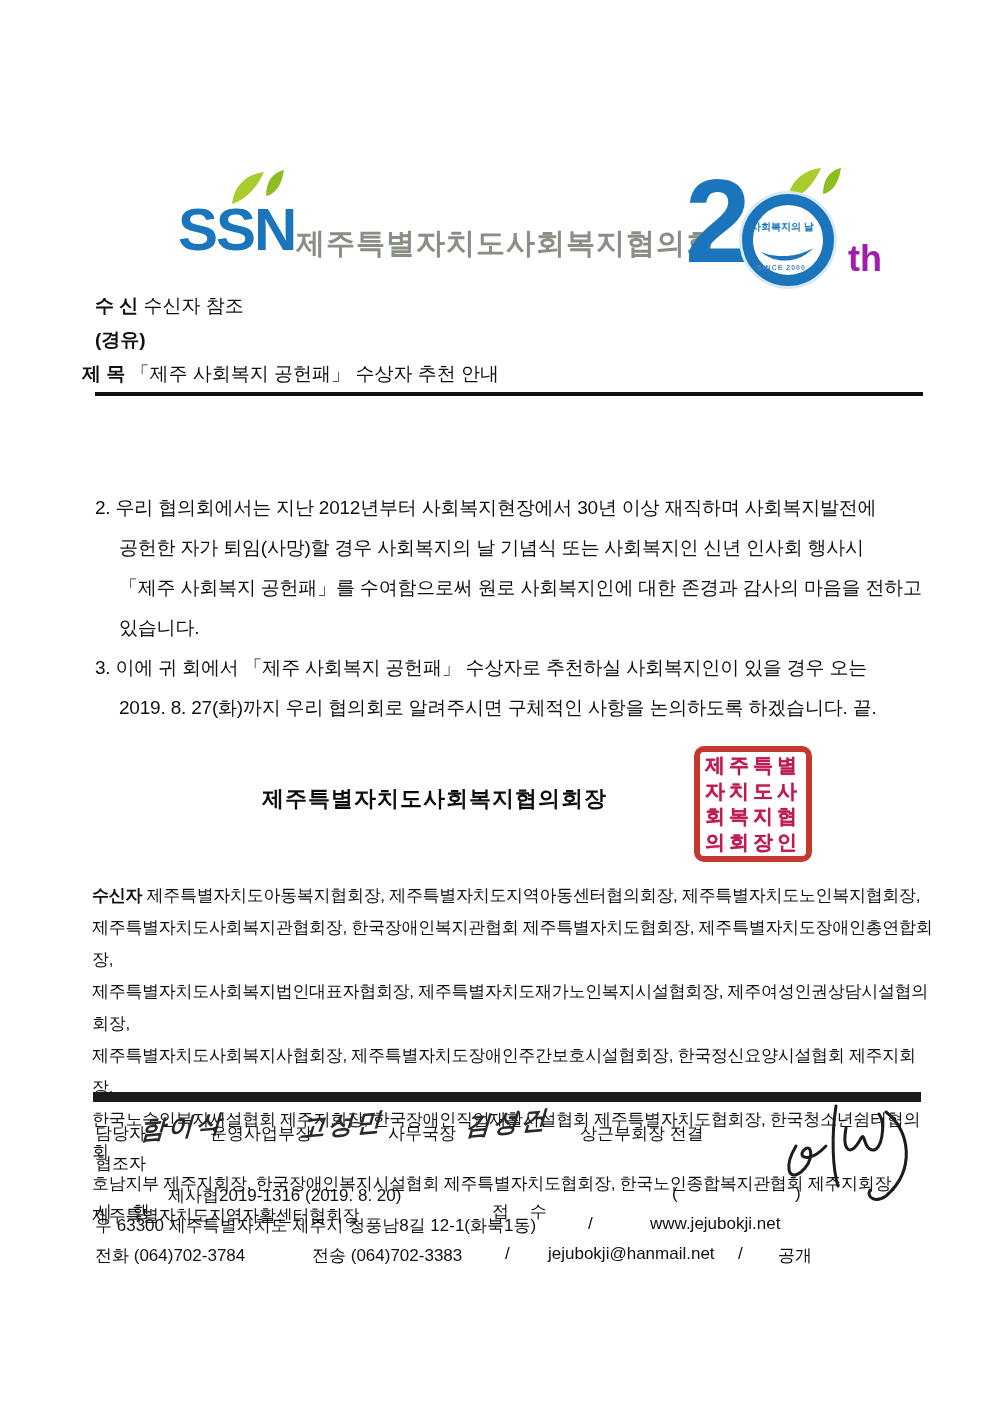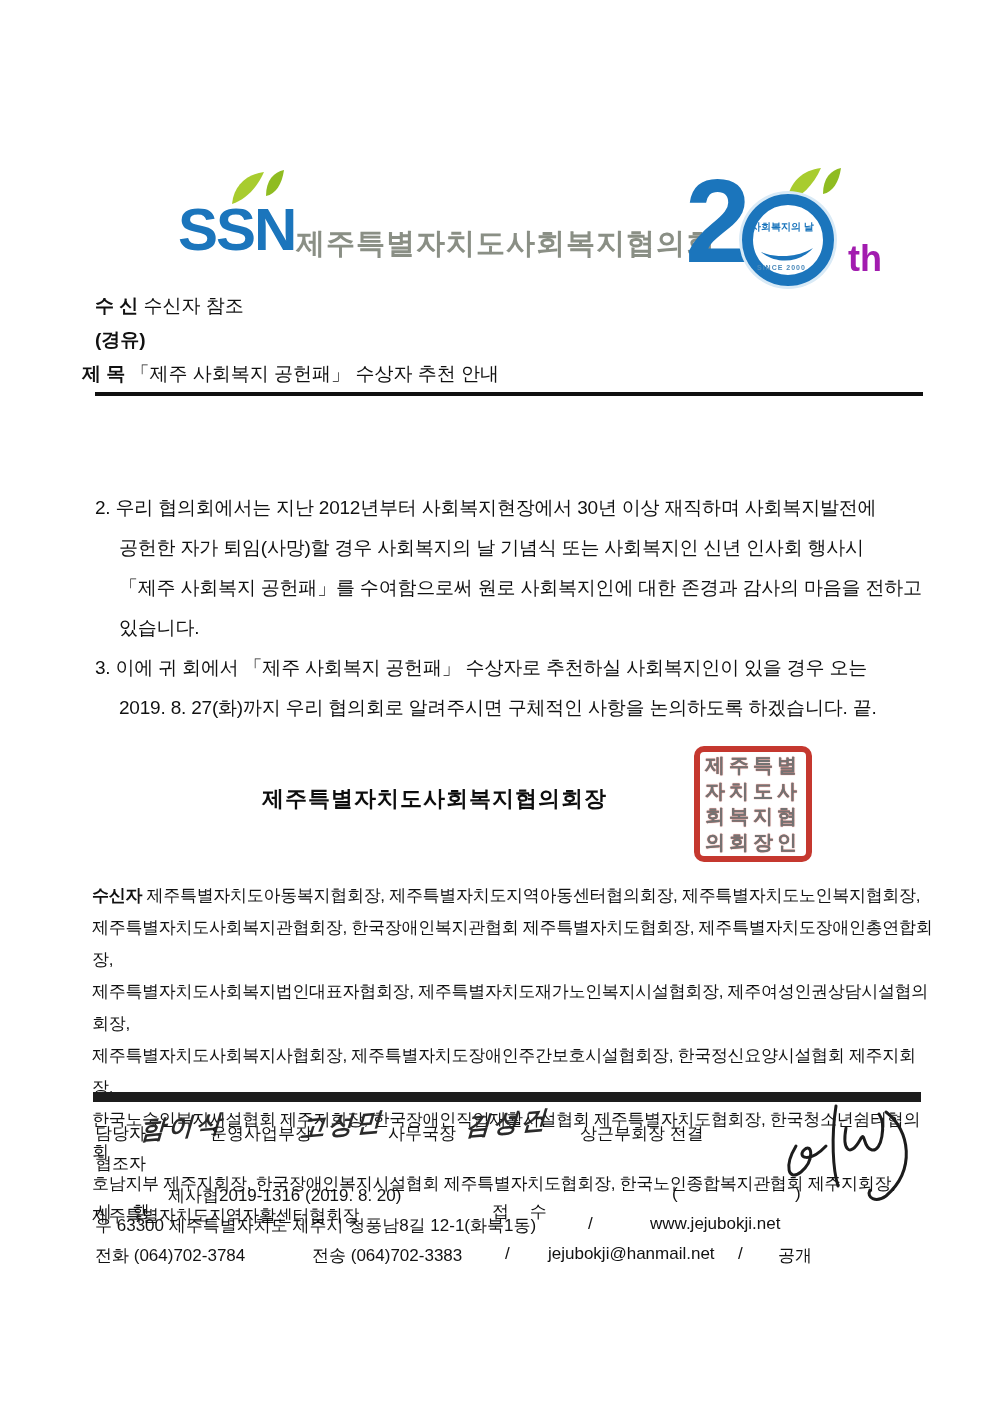--- a/index.html
+++ b/index.html
@@ -20,21 +20,21 @@
   .fld{font-size:19px;line-height:1.2;white-space:nowrap;}
   .fld b{font-weight:800;}
   .subject-rule{height:4px;background:#101010;}
   
   .para{font-size:19px;line-height:40px;white-space:pre-line;padding-left:24px;text-indent:-24px;
         width:836px;letter-spacing:-0.2px;}
   
   .sign-title{font-size:22px;font-weight:800;letter-spacing:1px;white-space:nowrap;color:#0d0d0d;}
   .seal{width:102px;height:102px;border:6px solid #c5382f;border-radius:10px;display:grid;
         grid-template-rows:repeat(4,1fr);padding:1px 2px;background:transparent;}
-  .seal div{color:#737373;font-weight:800;font-size:20px;letter-spacing:4px;text-align:center;line-height:24px;
+  .seal div{color:#be185d;font-weight:800;font-size:20px;letter-spacing:4px;text-align:center;line-height:24px;
         text-shadow:0 0 1px #c5382f;}
   
   .recip{font-size:17px;line-height:32px;white-space:pre-line;width:842px;letter-spacing:-0.3px;}
   .recip b{font-weight:800;}
   .heavy-bar{height:10px;background:#1c1c1c;}
   
   .ft{font-size:17px;white-space:nowrap;}
   .ft-ls{letter-spacing:8px;margin-top:16px;}
   .hand{display:inline-block;font-size:25px;font-weight:700;font-style:italic;color:#2a2a2a;
         transform:rotate(-5deg) skewX(-8deg);letter-spacing:3px;white-space:nowrap;}

